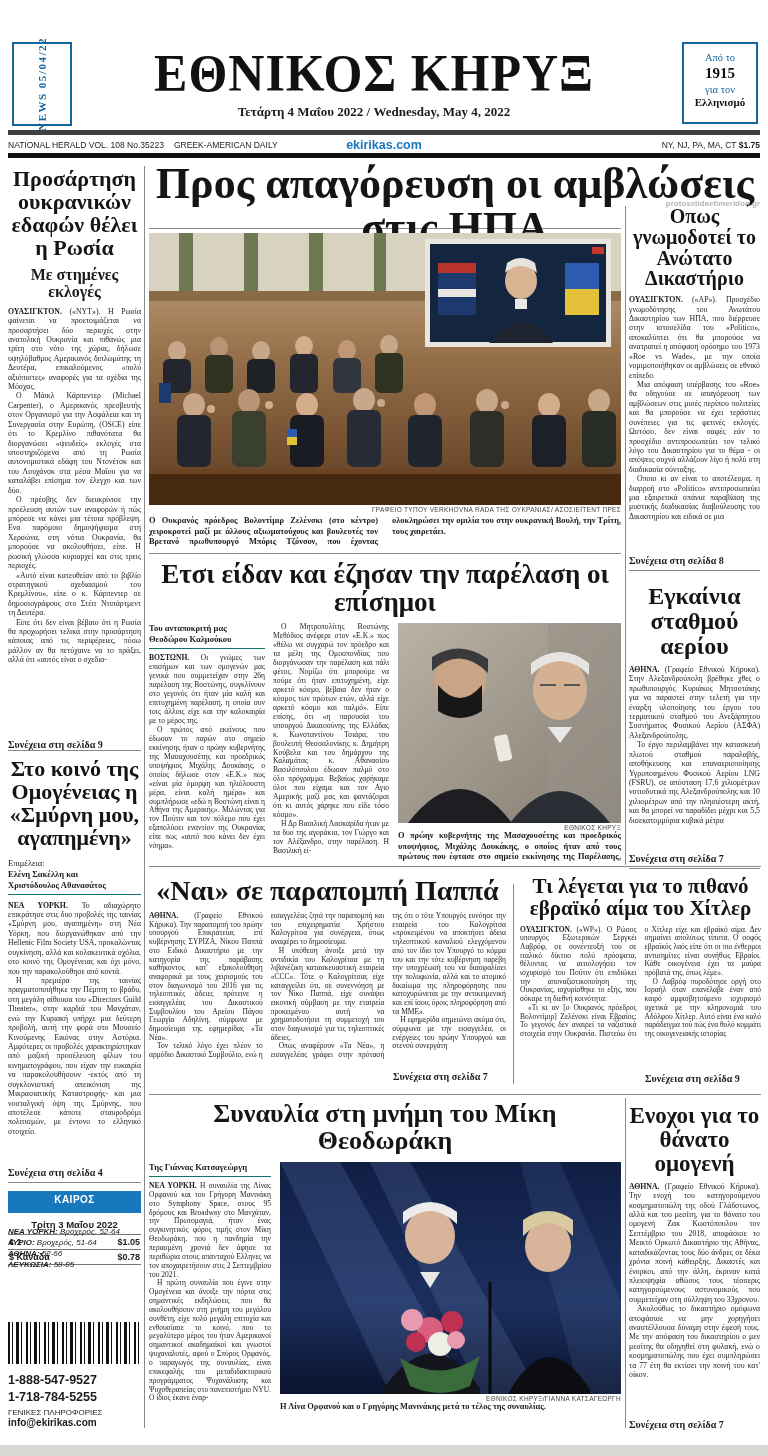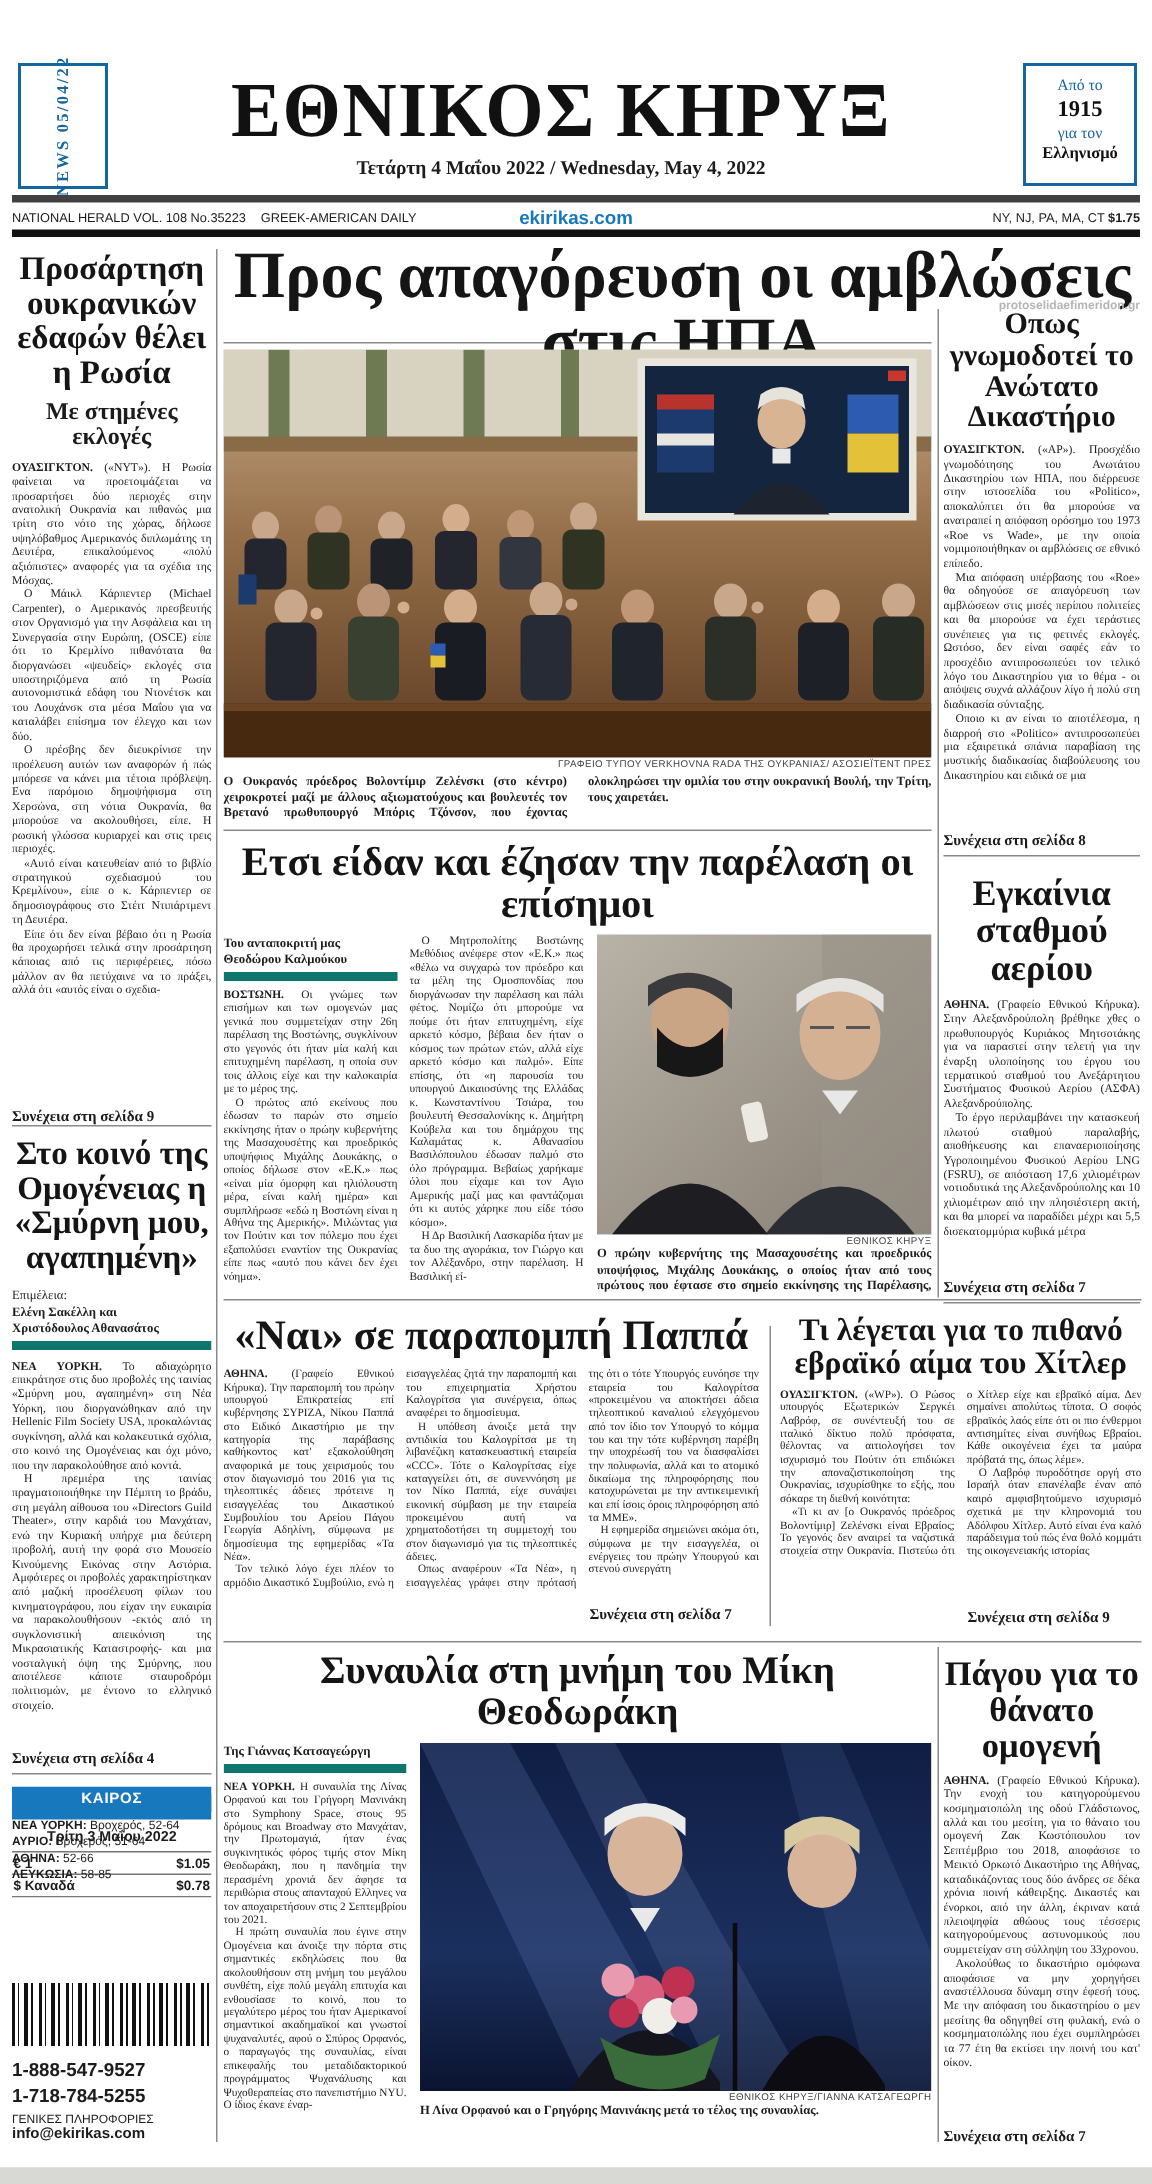--- a/index.html
+++ b/index.html
@@ -38,21 +38,21 @@
 
   
   .art{position:absolute;overflow:hidden;}
   .hl{font-weight:bold;text-align:center;line-height:1.04;color:#151515;}
   .sub-hl{font-weight:bold;text-align:center;line-height:1.1;margin-top:6px;}
   .bodytxt{font-size:7.8px;line-height:1.21;text-align:justify;margin-top:6px;}
   .bodytxt p{margin:0;text-indent:8px;}
   .bodytxt p.lead{text-indent:0;}
   .more{font-weight:bold;font-size:10px;}
   .more-abs{position:absolute;bottom:0;left:0;width:100%;background:#fff;padding-top:2px;}
-  .byline{font-weight:bold;font-size:8.5px;border-bottom:6px solid #0f766e;padding-bottom:3px;
+  .byline{font-weight:bold;font-size:8.5px;border-bottom:1px solid #0f766e;padding-bottom:3px;
           margin-bottom:5px;line-height:1.3;}
   .credit{font-size:6.5px;color:#444;text-align:right;letter-spacing:.3px;margin-top:1px;}
   .caption{font-weight:bold;font-size:8.4px;line-height:1.25;text-align:justify;}
 
   .main-hl{position:absolute;left:149px;top:162px;width:612px;text-align:center;font-weight:bold;
            font-size:44px;line-height:1.0;color:#151515;}
   .watermark{position:absolute;left:590px;top:199px;width:170px;text-align:right;
              font-size:8px;font-weight:bold;color:#b5b5b5;}
 
   .photo{display:block;background:#ccc;}
@@ -379,21 +379,21 @@
           <path d="M228 232 q40 -72 82 -4 l0 4 z" fill="#0c0c12"></path>
           <line x1="210" y1="120" x2="210" y2="232" stroke="#0a0a0f" stroke-width="3"></line>
         </svg>
         <div class="credit sans">ΕΘΝΙΚΟΣ ΚΗΡΥΞ/ΓΙΑΝΝΑ ΚΑΤΣΑΓΕΩΡΓΗ</div>
         <div class="caption" style="text-align:left;">Η Λίνα Ορφανού και ο Γρηγόρης Μανινάκης μετά το τέλος της συναυλίας.</div>
       </div>
     </div>
   </div>
 
   <div class="art" style="left:629px;top:1104px;width:131px;height:326px;">
-    <div class="hl" style="font-size:23px;">Πάγου για το θάνατο ομογενή</div>
+    <div class="hl" style="font-size:23px;">Ενοχοι για το θάνατο ομογενή</div>
     <div class="bodytxt" style="height:216px;overflow:hidden;">
       <p class="lead"><b>ΑΘΗΝΑ.</b><span> (Γραφείο Εθνικού Κήρυκα). Την ενοχή του κατηγορούμενου κοσμηματοπώλη της οδού Γλάδστωνος, αλλά και του μεσίτη, για το θάνατο του ομογενή Ζακ Κωστόπουλου τον Σεπτέμβριο του 2018, αποφάσισε το Μεικτό Ορκωτό Δικαστήριο της Αθήνας, καταδικάζοντας τους δύο άνδρες σε δέκα χρόνια ποινή κάθειρξης. Δικαστές και ένορκοι, από την άλλη, έκριναν κατά πλειοψηφία αθώους τους τέσσερις κατηγορούμενους αστυνομικούς που συμμετείχαν στη σύλληψη του 33χρονου.</span></p>
       <div>
           <p>Ακολούθως το δικαστήριο ομόφωνα αποφάσισε να μην χορηγήσει αναστέλλουσα δύναμη στην έφεσή τους. Με την απόφαση του δικαστηρίου ο μεν μεσίτης θα οδηγηθεί στη φυλακή, ενώ ο κοσμηματοπώλης που έχει συμπληρώσει τα 77 έτη θα εκτίσει την ποινή του κατ' οίκον.</p>
         </div>
     </div>
     <div class="more more-abs">Συνέχεια στη σελίδα 7</div>
   </div>
 
   <div class="art sans" style="left:8px;top:1196px;width:133px;">
@@ -404,21 +404,21 @@
         <span>$1.05</span>
     </div>
     <div class="fx-row">
       <span>$ Καναδά</span>
         <span>$0.78</span>
     </div>
   </div>
 
   <div class="art sans" style="left:8px;top:1191px;width:133px;">
     <div class="bluehead">ΚΑΙΡΟΣ</div>
-    <div style="margin-top:4px;">
+    <div style="margin-top:19px;font-style:italic;">
       <div class="wline"><b>ΝΕΑ ΥΟΡΚΗ:</b><span> Βροχερός, 52-64</span></div>
       <div class="wline"><b>ΑΥΡΙΟ:</b><span> Βροχερός, 51-64</span></div>
       <div class="wline"><b>ΑΘΗΝΑ:</b><span> 52-66</span></div>
       <div class="wline"><b>ΛΕΥΚΩΣΙΑ:</b><span> 58-85</span></div>
     </div>
   </div>
 
   <div class="art" style="left:8px;top:1322px;width:133px;">
     <div class="barcode"></div>
   </div>

